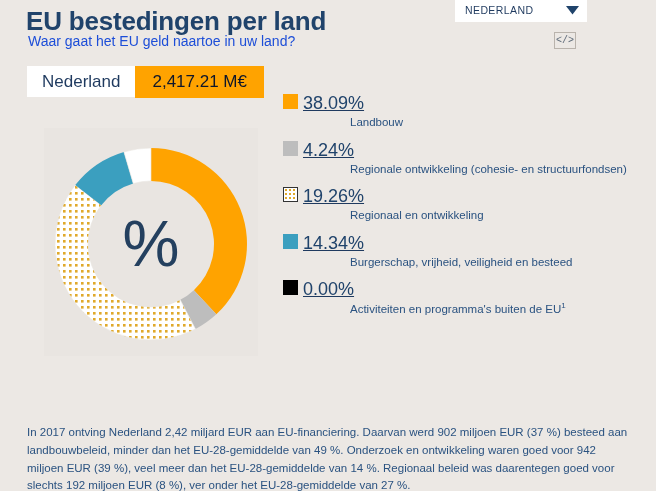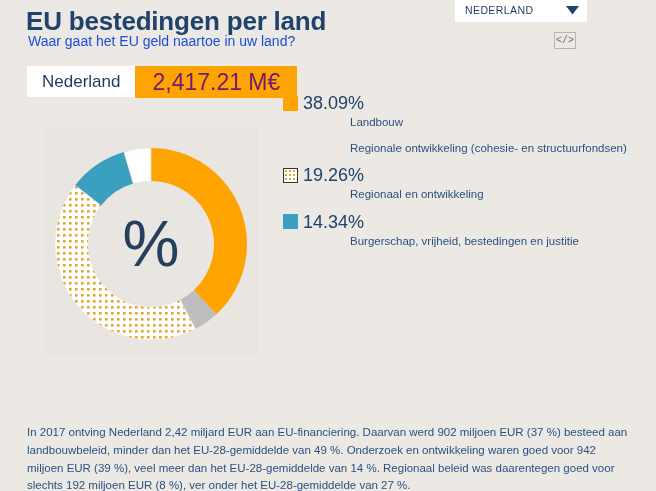--- a/index.html
+++ b/index.html
@@ -94,22 +94,22 @@
     background: #ffffff;
     color: #1f3a5f;
     font-size: 17px;
     display: flex;
     align-items: center;
     padding: 0 15px;
     white-space: nowrap;
   }
   #badge-value {
     background: #ffa300;
-    color: #701a75;
-    font-size: 23px;
+    color: #0f172a;
+    font-size: 17px;
     display: flex;
     align-items: center;
     padding: 16px 17px;
     white-space: nowrap;
   }
 
   
   #chart-panel {
     position: absolute;
     top: 128px;
@@ -144,21 +144,22 @@
   
   #legend {
     position: absolute;
     top: 94px;
     left: 283px;
     width: 360px;
   }
   .legend-item { margin-bottom: 10px; }
   .legend-head {
     display: flex;
-    align-items: center;
+    align-items: flex-start;
+    text-decoration: underline;
   }
   .legend-swatch {
     width: 15px;
     height: 15px;
     box-sizing: border-box;
     flex: 0 0 auto;
     margin-right: 5px;
   }
   .legend-pct {
     font-size: 18px;
@@ -234,31 +235,42 @@
 
 <div id="legend">
     <div class="legend-item">
       <div class="legend-head">
         <span class="legend-swatch" style="background: rgb(255, 163, 0); border: 1px solid rgb(255, 163, 0);"></span>
         <span class="legend-pct">38.09%</span>
       </div>
       <div class="legend-desc">Landbouw</div>
     </div>
     <div class="legend-item">
+      <div class="legend-head">
+        <span class="legend-swatch" style="background: rgb(189, 189, 189); border: 1px solid rgb(189, 189, 189);"></span>
+        <span class="legend-pct">4.24%</span>
+      </div>
       <div class="legend-desc">Regionale ontwikkeling (cohesie- en structuurfondsen)</div>
     </div>
     <div class="legend-item">
       <div class="legend-head">
         <span class="legend-swatch" style="background: radial-gradient(rgb(224, 169, 43) 0.9px, transparent 1px) 0% 0% / 4px 4px, rgb(255, 255, 255); border: 1px solid rgb(51, 51, 51);"></span>
         <span class="legend-pct">19.26%</span>
       </div>
       <div class="legend-desc">Regionaal en ontwikkeling</div>
     </div>
     <div class="legend-item">
       <div class="legend-head">
         <span class="legend-swatch" style="background: rgb(59, 159, 191); border: 1px solid rgb(59, 159, 191);"></span>
         <span class="legend-pct">14.34%</span>
       </div>
-      <div class="legend-desc">Burgerschap, vrijheid, bestedingen en justitie</div>
+      <div class="legend-desc">Burgerschap, vrijheid, veiligheid en besteed</div>
+    </div>
+    <div class="legend-item">
+      <div class="legend-head">
+        <span class="legend-swatch" style="background: rgb(0, 0, 0); border: 1px solid rgb(0, 0, 0);"></span>
+        <span class="legend-pct">0.00%</span>
+      </div>
+      <div class="legend-desc">Activiteiten en programma's buiten de EU<sup>1</sup></div>
     </div>
   </div>
 
 <div id="footnote">In 2017 ontving Nederland 2,42 miljard EUR aan EU-financiering. Daarvan werd 902 miljoen EUR (37 %) besteed aan landbouwbeleid, minder dan het EU-28-gemiddelde van 49 %. Onderzoek en ontwikkeling waren goed voor 942 miljoen EUR (39 %), veel meer dan het EU-28-gemiddelde van 14 %. Regionaal beleid was daarentegen goed voor slechts 192 miljoen EUR (8 %), ver onder het EU-28-gemiddelde van 27 %.</div>
 
 </body></html>

